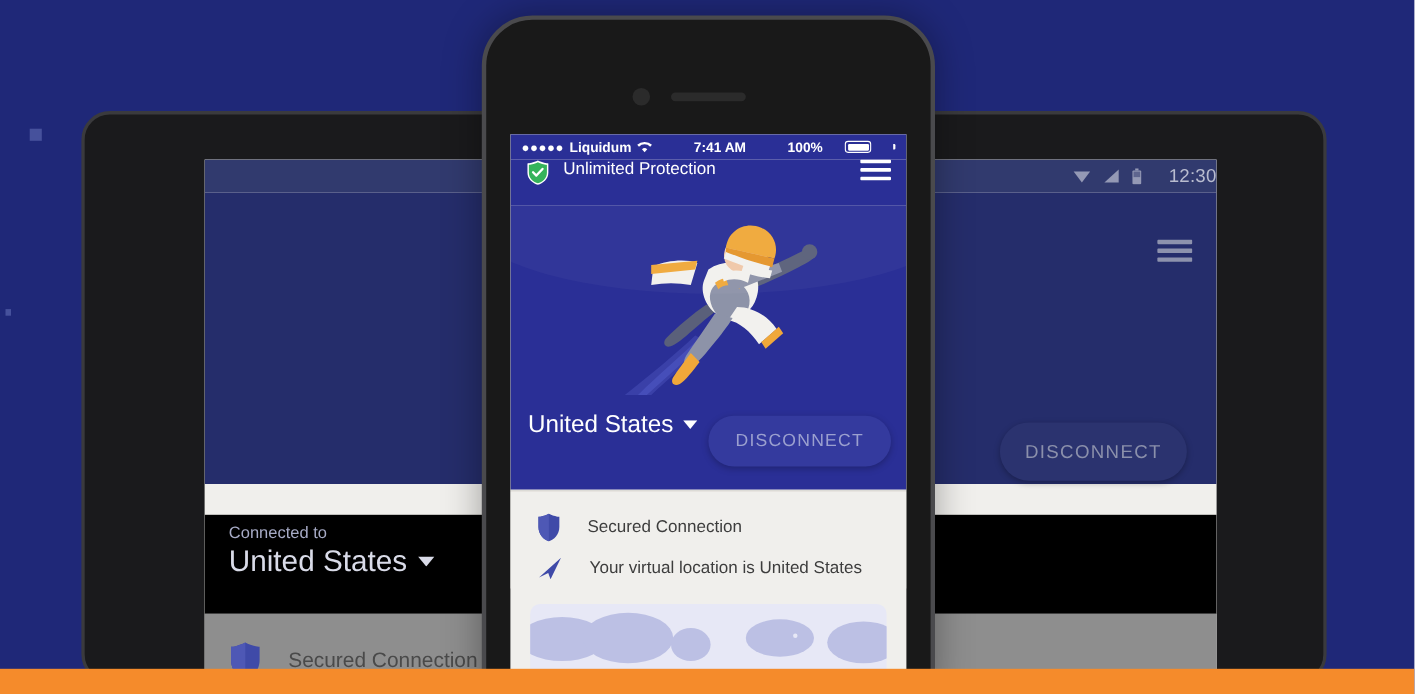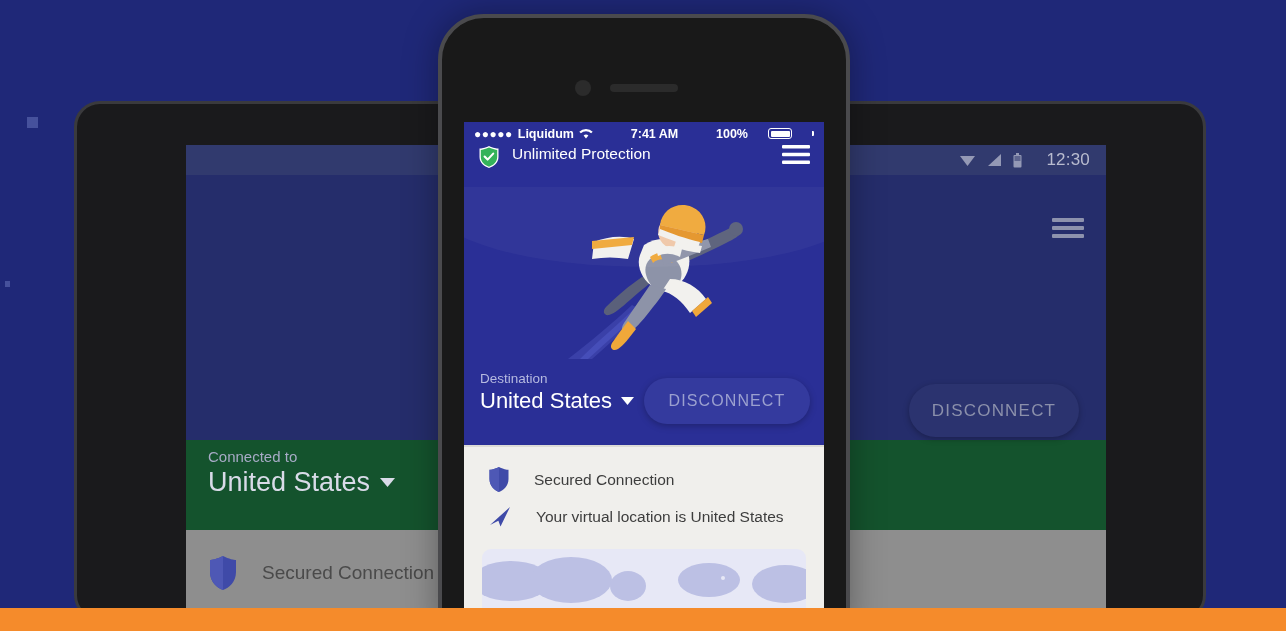--- a/index.html
+++ b/index.html
@@ -47,35 +47,36 @@
   .tablet-screen {
     position: absolute;
     left: 109px; top: 41px;
     width: 920px; height: 478px;
     background: #f0efec;
     overflow: hidden;
   }
   .t-statusbar {
     height: 30px; background: #313a6e;
     display: flex; align-items: center; justify-content: flex-end;
-    padding-right: 16px; gap: 24px;
+    gap: 24px;
   }
   .t-status-icons { display: flex; align-items: center; gap: 11px; }
   .t-time { color: #b9bccf; font-size: 17px; letter-spacing: .2px; }
   .t-appbar {
     height: 105px; background: #252d6b;
     display: flex; align-items: center; justify-content: flex-end;
     padding-right: 22px;
   }
   .t-hero {
     height: 160px; background: #252d6b;
   }
   .t-conn {
-    height: 90px; background: #14532d;
+    height: 90px; background: #000000;
     padding: 8px 22px 0 22px;
+    margin-top: 28px;
   }
   .t-conn-label { color: #a7abc6; font-size: 15px; }
   .t-conn-value {
     color: #d9dbe8; font-size: 27px; margin-top: 2px;
     display: flex; align-items: center; gap: 10px;
   }
   .t-disconnect {
     position: absolute; right: 27px; top: 239px;
     width: 170px; height: 53px;
     border-radius: 27px;
@@ -350,21 +351,20 @@
 
           <path d="M196 42 C206 46 222 52 236 55 L234 61 C220 58 204 52 194 48 Z" fill="#f2f1ee"></path>
 
           <path d="M212 54 C220 56 230 58 238 59 L236 66 C228 65 218 63 210 60 Z" fill="#f2f1ee"></path>
 
           <path d="M192 62 C200 58 210 58 218 62 L216 70 C208 66 200 66 194 69 Z" fill="#f2f1ee"></path>
         </svg>
       </div>
 
       <div class="p-dest">
-        <div class="p-dest-label">Destination</div>
         <div class="p-dest-value">
           <span>United States</span>
           <svg class="icon-svg" width="13" height="8" viewBox="0 0 13 8">
             <path d="M0 0 L13 0 L6.5 8 Z" fill="#ffffff"></path>
           </svg>
         </div>
         <div class="p-disconnect">
           <span>DISCONNECT</span>
         </div>
       </div>

